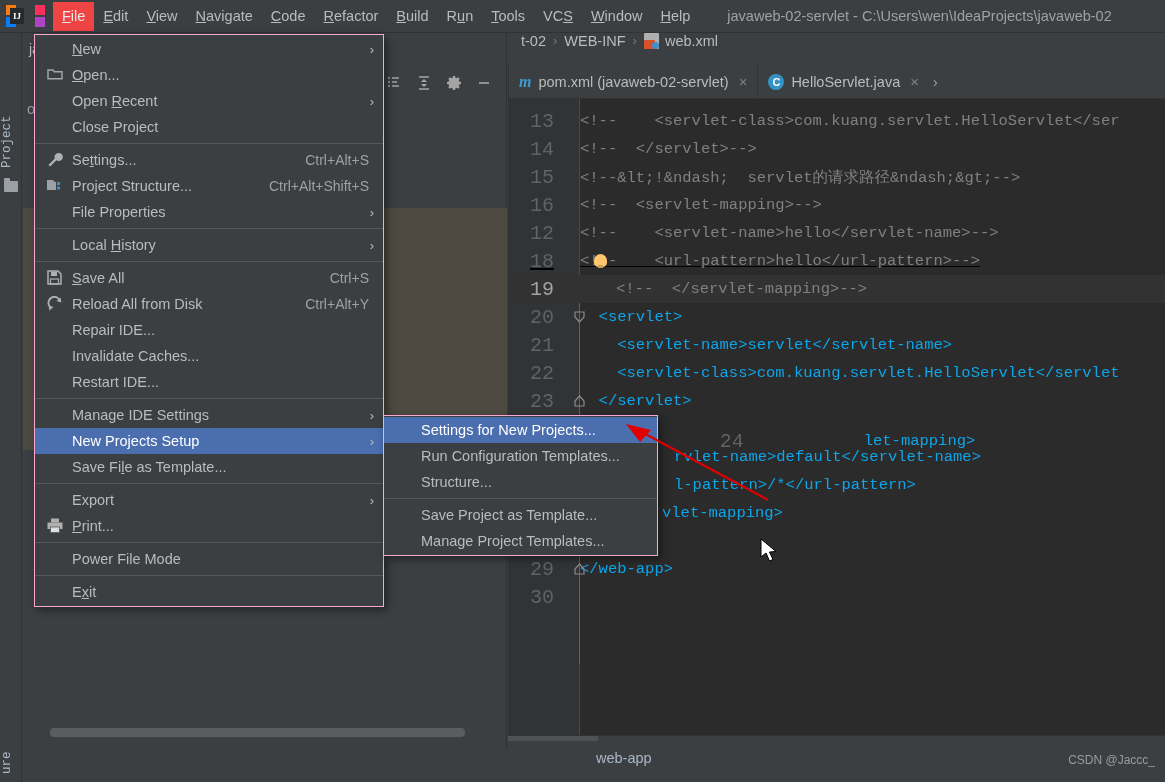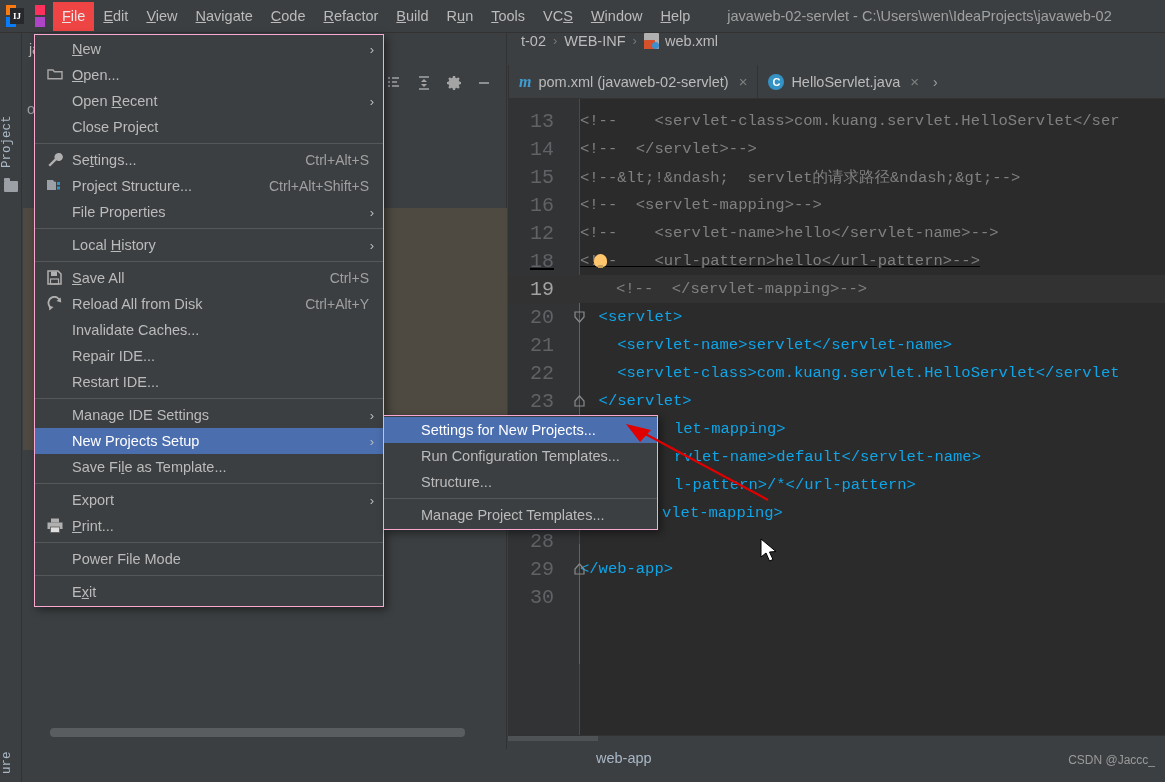--- a/index.html
+++ b/index.html
@@ -391,21 +391,21 @@
           <div class="code-line" style="top: 148px; text-decoration: underline;"><span class="ln">18</span><span class="codetext cm">&lt;!--    &lt;url-pattern&gt;hello&lt;/url-pattern&gt;--&gt;</span><span class="bulb" style="top: 7px;"></span></div>
           <div class="code-line current" style="top: 176px; gap: 36px;"><span class="ln">19</span><span class="codetext cm">&lt;!--  &lt;/servlet-mapping&gt;--&gt;</span></div>
           <div class="code-line" style="top: 204px;"><span class="ln">20</span><span class="codetext tag">  &lt;servlet&gt;</span><span class="fold" style="top: 8px;"><svg width="11" height="12" viewBox="0 0 11 12">
                 <path d="M1 1h9v5L5.5 11 1 6z" fill="none" stroke="#8a8a8a" stroke-width="1.2"></path>
               </svg></span></div>
           <div class="code-line" style="top: 232px;"><span class="ln">21</span><span class="codetext tag">    &lt;servlet-name&gt;servlet&lt;/servlet-name&gt;</span></div>
           <div class="code-line" style="top: 260px;"><span class="ln">22</span><span class="codetext tag">    &lt;servlet-class&gt;com.kuang.servlet.HelloServlet&lt;/servlet</span></div>
           <div class="code-line" style="top: 288px;"><span class="ln">23</span><span class="codetext tag">  &lt;/servlet&gt;</span><span class="fold" style="top: 8px;"><svg width="11" height="12" viewBox="0 0 11 12">
                 <path d="M1 11h9V6L5.5 1 1 6z" fill="none" stroke="#8a8a8a" stroke-width="1.2"></path>
               </svg></span></div>
-          <div class="code-line" style="top: 316px;"><span class="ln">24</span><span class="codetext tag" style="margin-left: 110px;">let-mapping&gt;</span></div>
+          <div class="code-line" style="top: 328px; justify-content: center;"><span class="ln">24</span><span class="codetext tag" style="margin-left: 110px;">let-mapping&gt;</span></div>
           <div class="code-line" style="top: 344px;"><span class="ln">25</span><span class="codetext tag" style="margin-left: 110px;">rvlet-name&gt;default&lt;/servlet-name&gt;</span></div>
           <div class="code-line" style="top: 372px;"><span class="ln">26</span><span class="codetext tag" style="margin-left: 110px;">l-pattern&gt;/*&lt;/url-pattern&gt;</span></div>
           <div class="code-line" style="top: 400px;"><span class="ln">27</span><span class="codetext tag" style="margin-left: 98px;">vlet-mapping&gt;</span></div>
           <div class="code-line" style="top: 428px;"><span class="ln">28</span><span class="codetext tag" style="margin-left: 110px;"></span></div>
           <div class="code-line" style="top: 456px;"><span class="ln">29</span><span class="codetext tag">&lt;/web-app&gt;</span><span class="fold" style="top: 8px;"><svg width="11" height="12" viewBox="0 0 11 12">
                 <path d="M1 11h9V6L5.5 1 1 6z" fill="none" stroke="#8a8a8a" stroke-width="1.2"></path>
               </svg></span></div>
           <div class="code-line" style="top: 484px;"><span class="ln">30</span><span class="codetext tag"></span></div>
         </div>
     </div>
@@ -484,24 +484,24 @@
           <svg width="16" height="16" viewBox="0 0 16 16">
             <path d="M13.3 5.5A6 6 0 102.7 10.5" fill="none" stroke="#b0b0b0" stroke-width="1.8"></path>
             <polygon points="13.6,1.5 14.3,6.5 9.5,5" fill="#b0b0b0"></polygon>
             <polygon points="2.4,14.5 1.7,9.5 6.5,11" fill="#b0b0b0"></polygon>
           </svg>
         </span>
         <span>Reload All from Disk</span>
         <span class="accel">Ctrl+Alt+Y</span>
       </div>
       <div class="mrow">
+        <span>Repair IDE...</span>
+      </div>
+      <div class="mrow">
         <span>Invalidate Caches...</span>
-      </div>
-      <div class="mrow">
-        <span>Repair IDE...</span>
       </div>
       <div class="mrow">
         <span>Restart IDE...</span>
       </div>
       <div class="msep"></div>
       <div class="mrow">
         <span>Manage IDE Settings</span>
         <span class="arrow">›</span>
       </div>
       <div class="mrow hl">
@@ -541,20 +541,23 @@
         <span>Settings for New Projects...</span>
       </div>
       <div class="mrow">
         <span>Run Configuration Templates...</span>
       </div>
       <div class="mrow">
         <span>Structure...</span>
       </div>
       <div class="msep"></div>
       <div class="mrow">
+        <span>Save Project as Template...</span>
+      </div>
+      <div class="mrow">
         <span>Manage Project Templates...</span>
       </div>
     </div>
 
   <svg class="arrow-annot" width="1165" height="782">
     <line x1="638" y1="430" x2="768" y2="500" stroke="#e00000" stroke-width="2.2"></line>
     <polygon points="626,424 651,430 640,442" fill="#e00000"></polygon>
   </svg>
 
   <svg class="cursor-ptr" style="left:760px;top:538px;" width="20" height="26">

